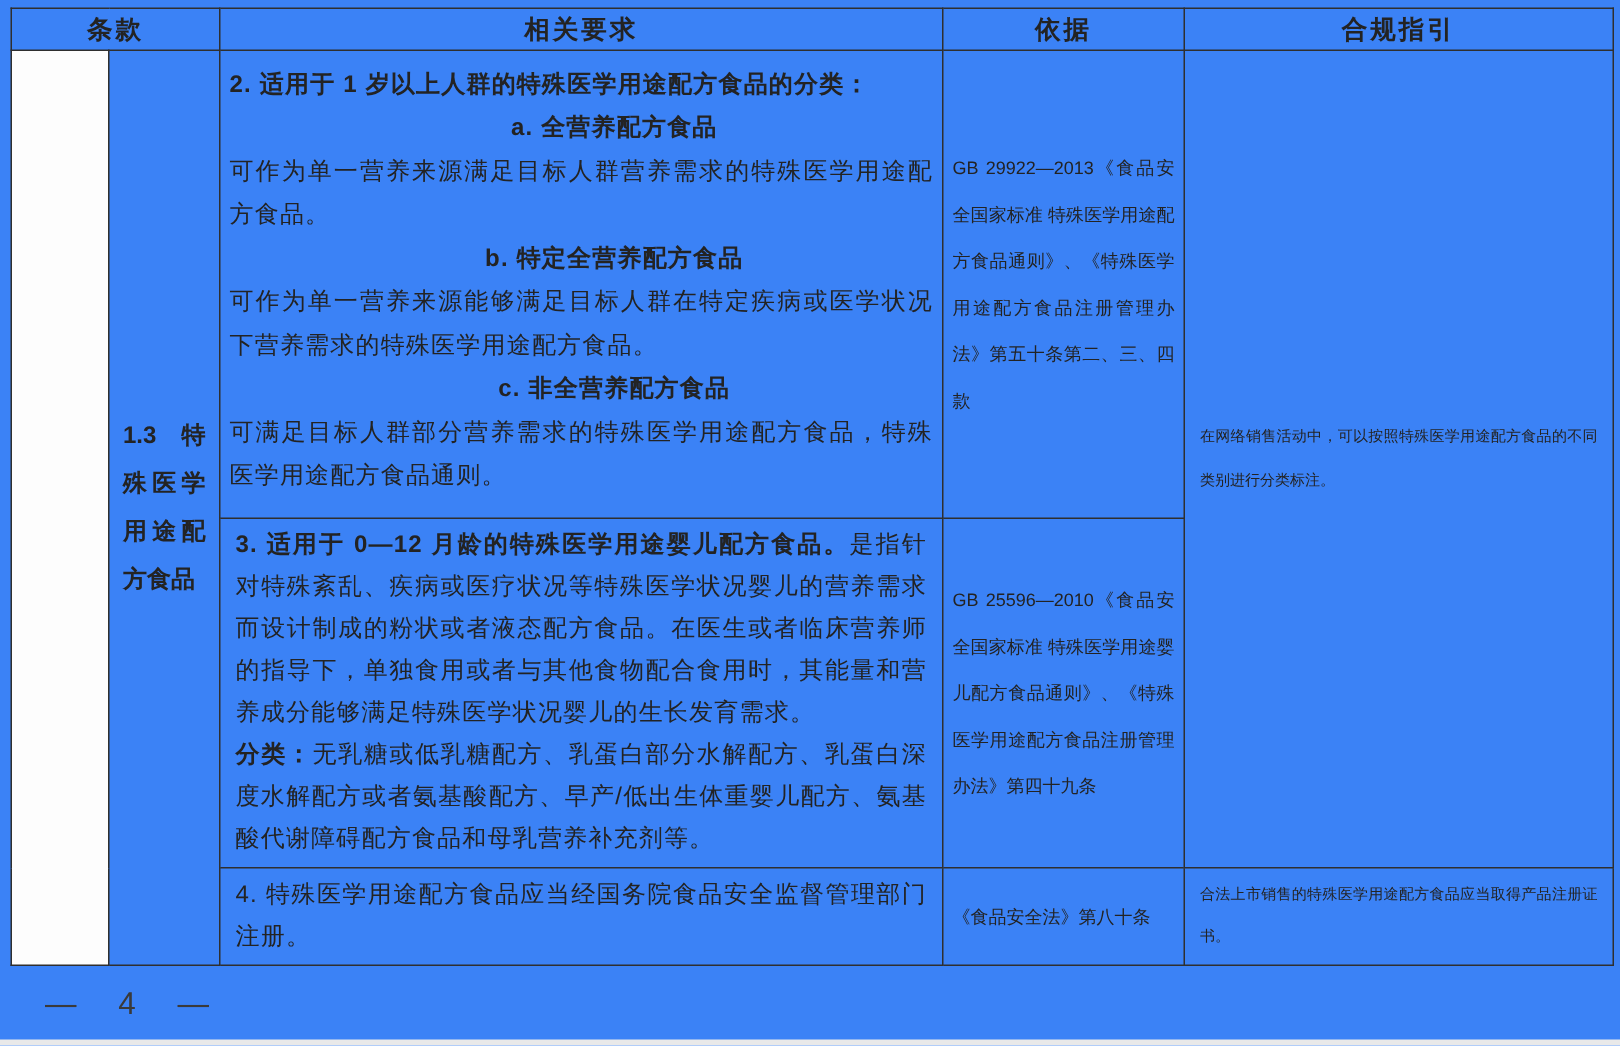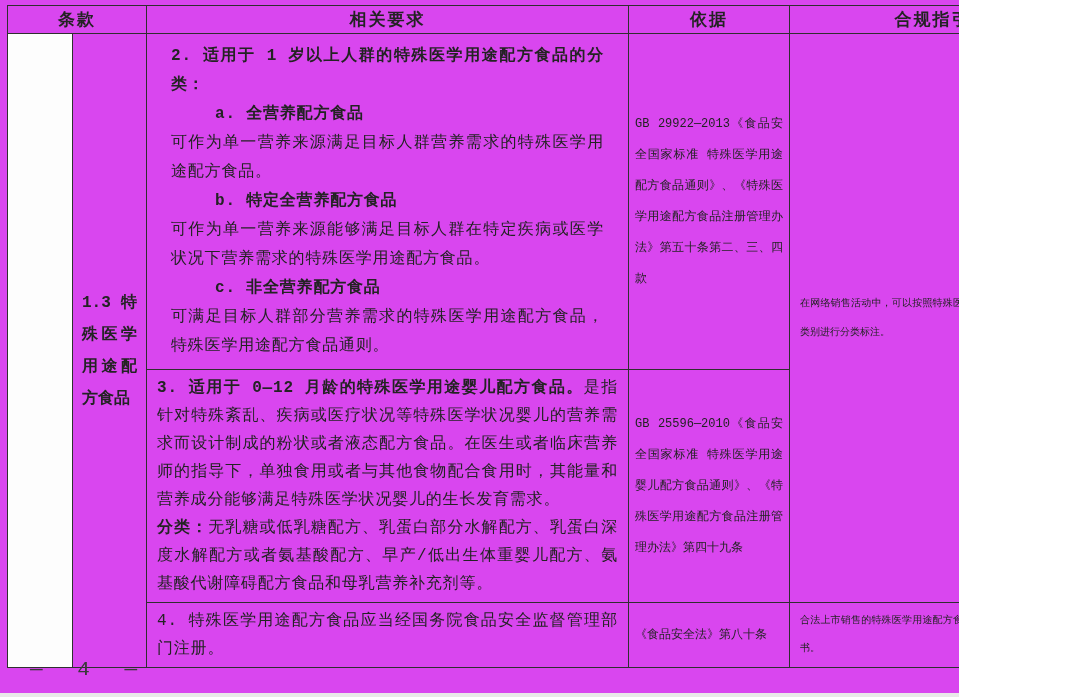--- a/index.html
+++ b/index.html
@@ -1,21 +1,21 @@
 <!DOCTYPE html>
 <html><head>
 <meta charset="utf-8">
 <style>
   * { margin:0; padding:0; box-sizing:border-box; }
   html,body { background:#ffffff; }
   .page {
     position:relative;
-    width:959px; height:697px;
-    background:#d946ef;
-    font-family:Liberation Mono, monospace;
+    width:1080px; height:697px;
+    background:#3b82f6;
+    font-family:Liberation Sans, sans-serif;
     color:#232323;
     overflow:hidden;
   }
   table.doc-table {
     position:absolute; left:7px; top:5px;
     width:1068px;
     border-collapse:collapse;
     table-layout:fixed;
   }
   .doc-table th, .doc-table td {
@@ -39,32 +39,32 @@
     font-weight:bold;
     font-size:16px;
     line-height:32px;
     padding:0 9px;
     text-align:justify;
     text-justify:inter-character;
     word-break:break-all;
   }
   
   td.req-cell {
-    padding:8px 24px;
+    padding:8px 6px;
     font-size:16px;
     line-height:29px;
     text-align:justify;
     text-justify:inter-character;
     letter-spacing:0.8px;
     word-break:break-all;
   }
   td.req-cell.tight { padding:4px 10px; line-height:28px; }
   td.req-cell.row4 { padding:2px 10px; line-height:28px; vertical-align:middle; }
   .req-heading { font-weight:bold; }
-  .sub-label { font-weight:bold; padding-left:44px; text-align:left; }
+  .sub-label { font-weight:bold; padding-left:44px; text-align:center; }
   
   td.basis-cell {
     padding:4px 6px;
     font-size:12px;
     line-height:31px;
     vertical-align:middle;
     text-align:justify;
     text-justify:inter-character;
     word-break:break-all;
   }

